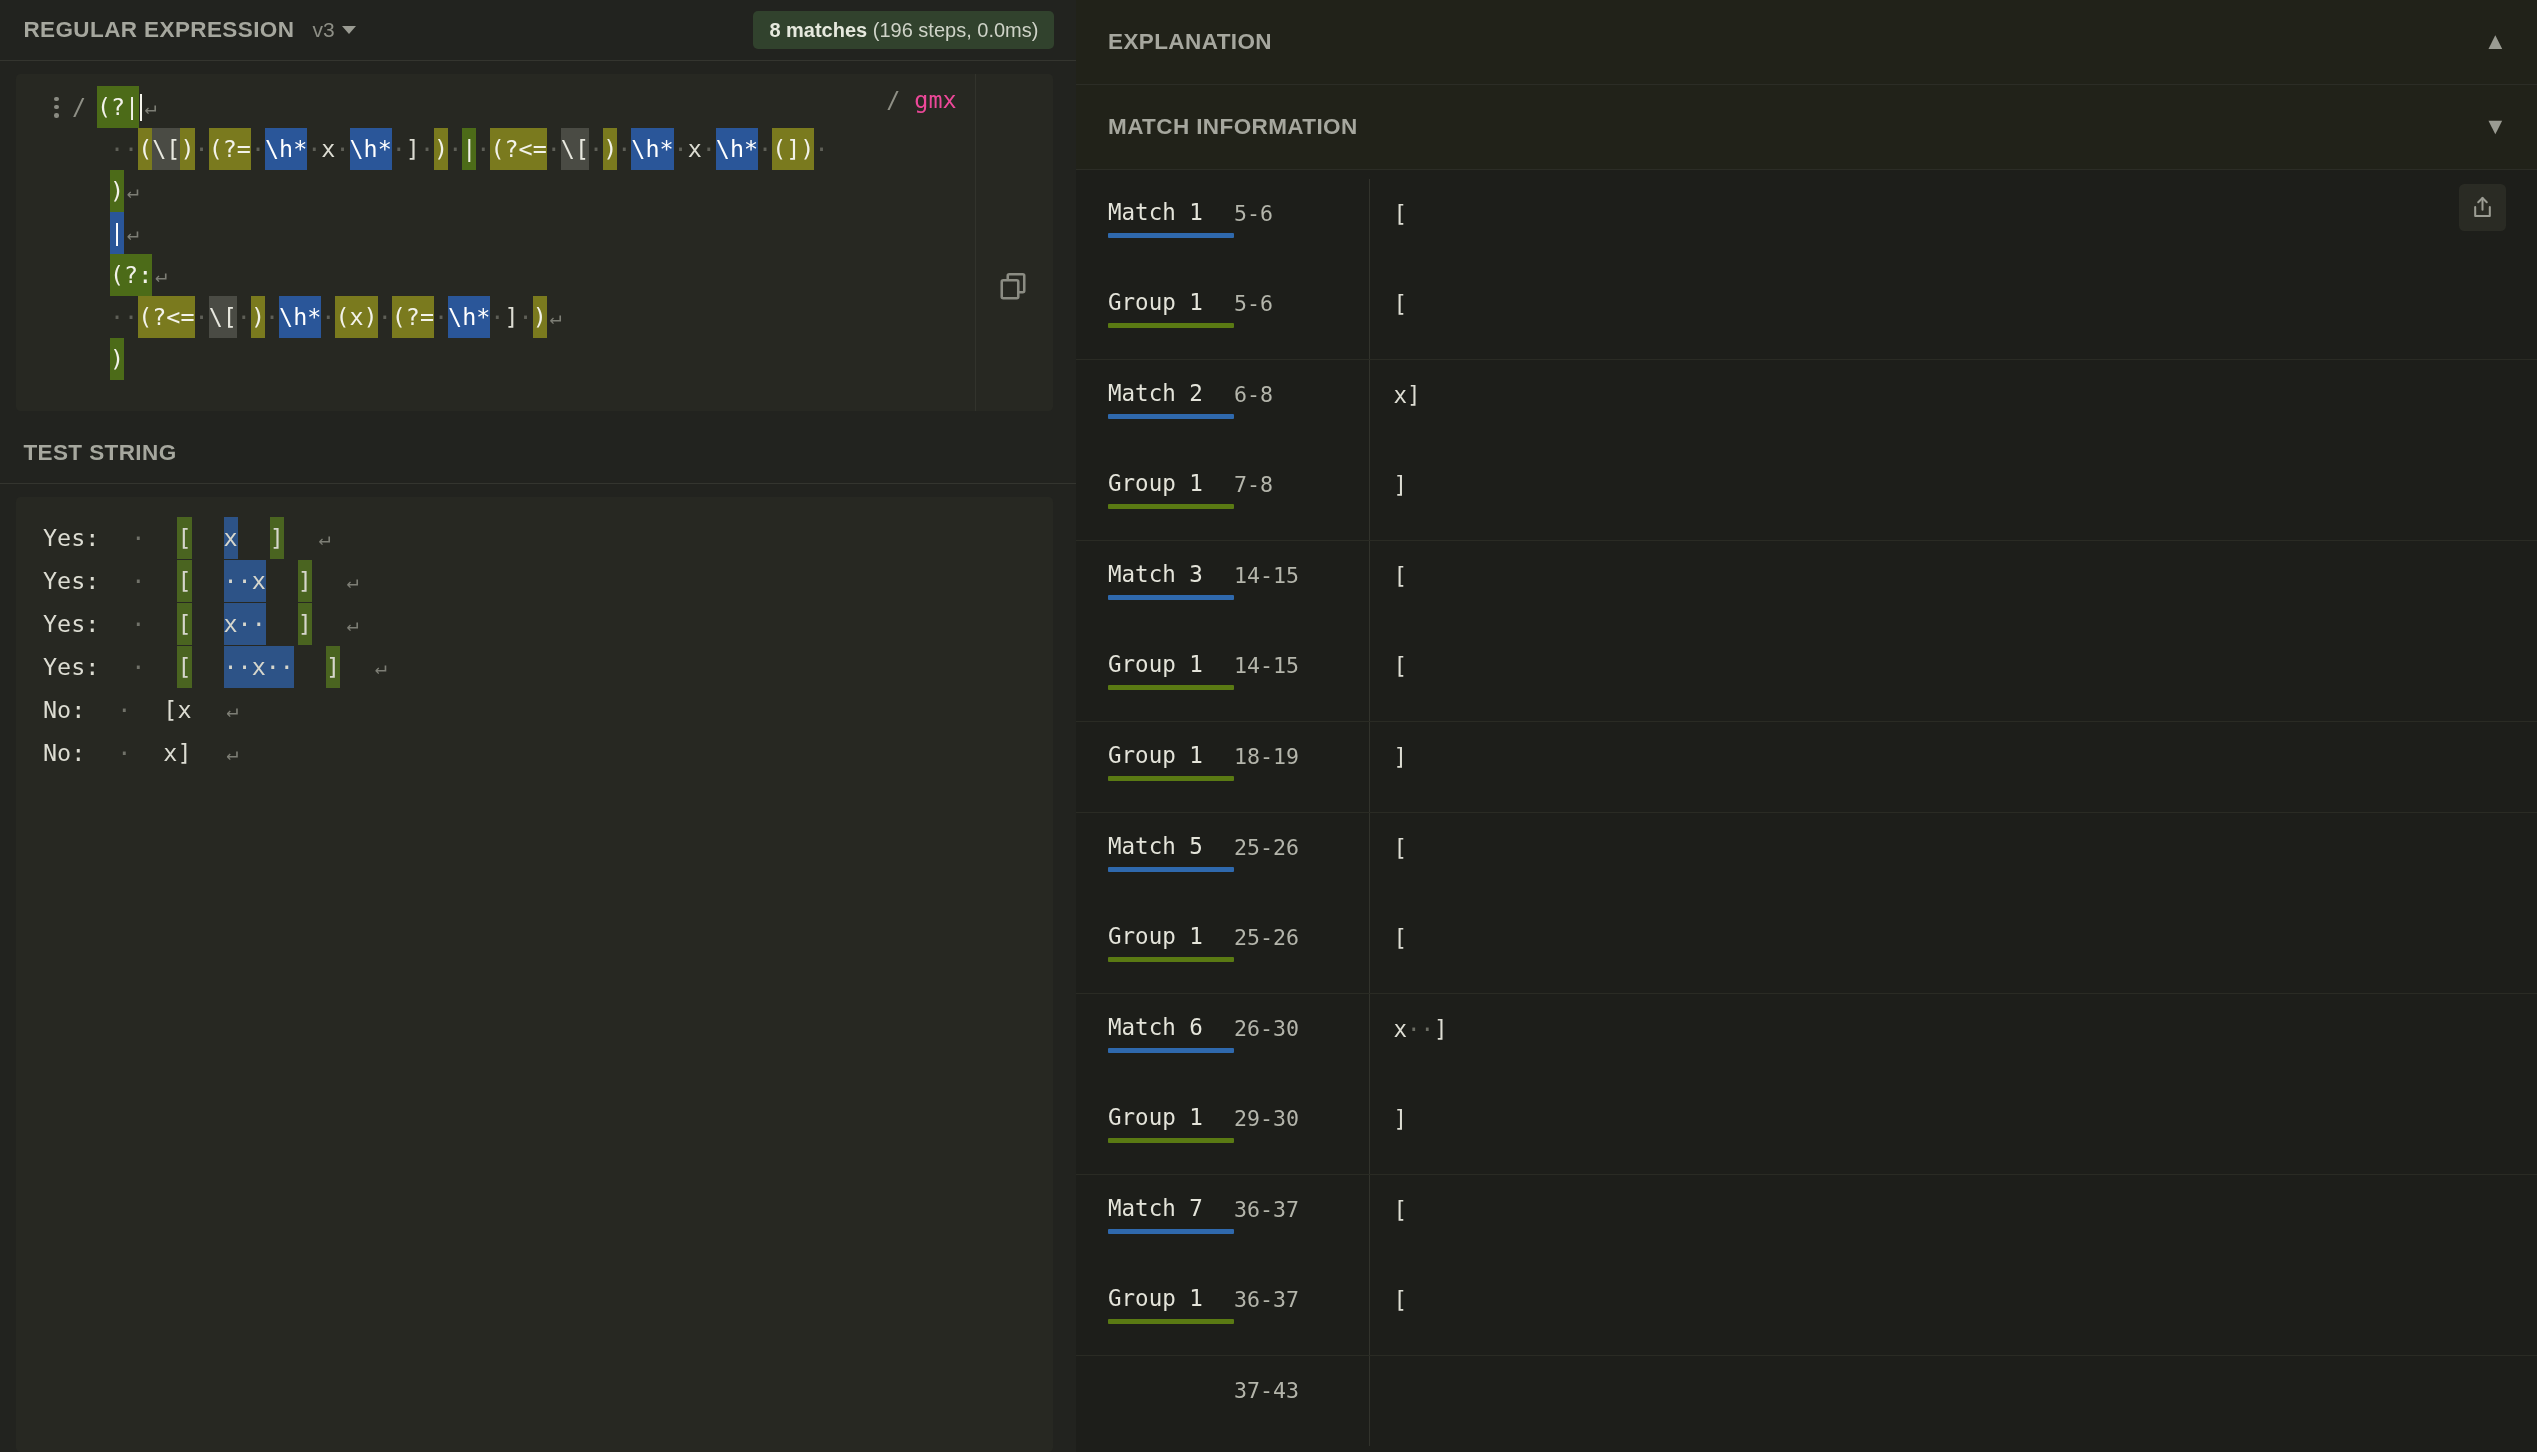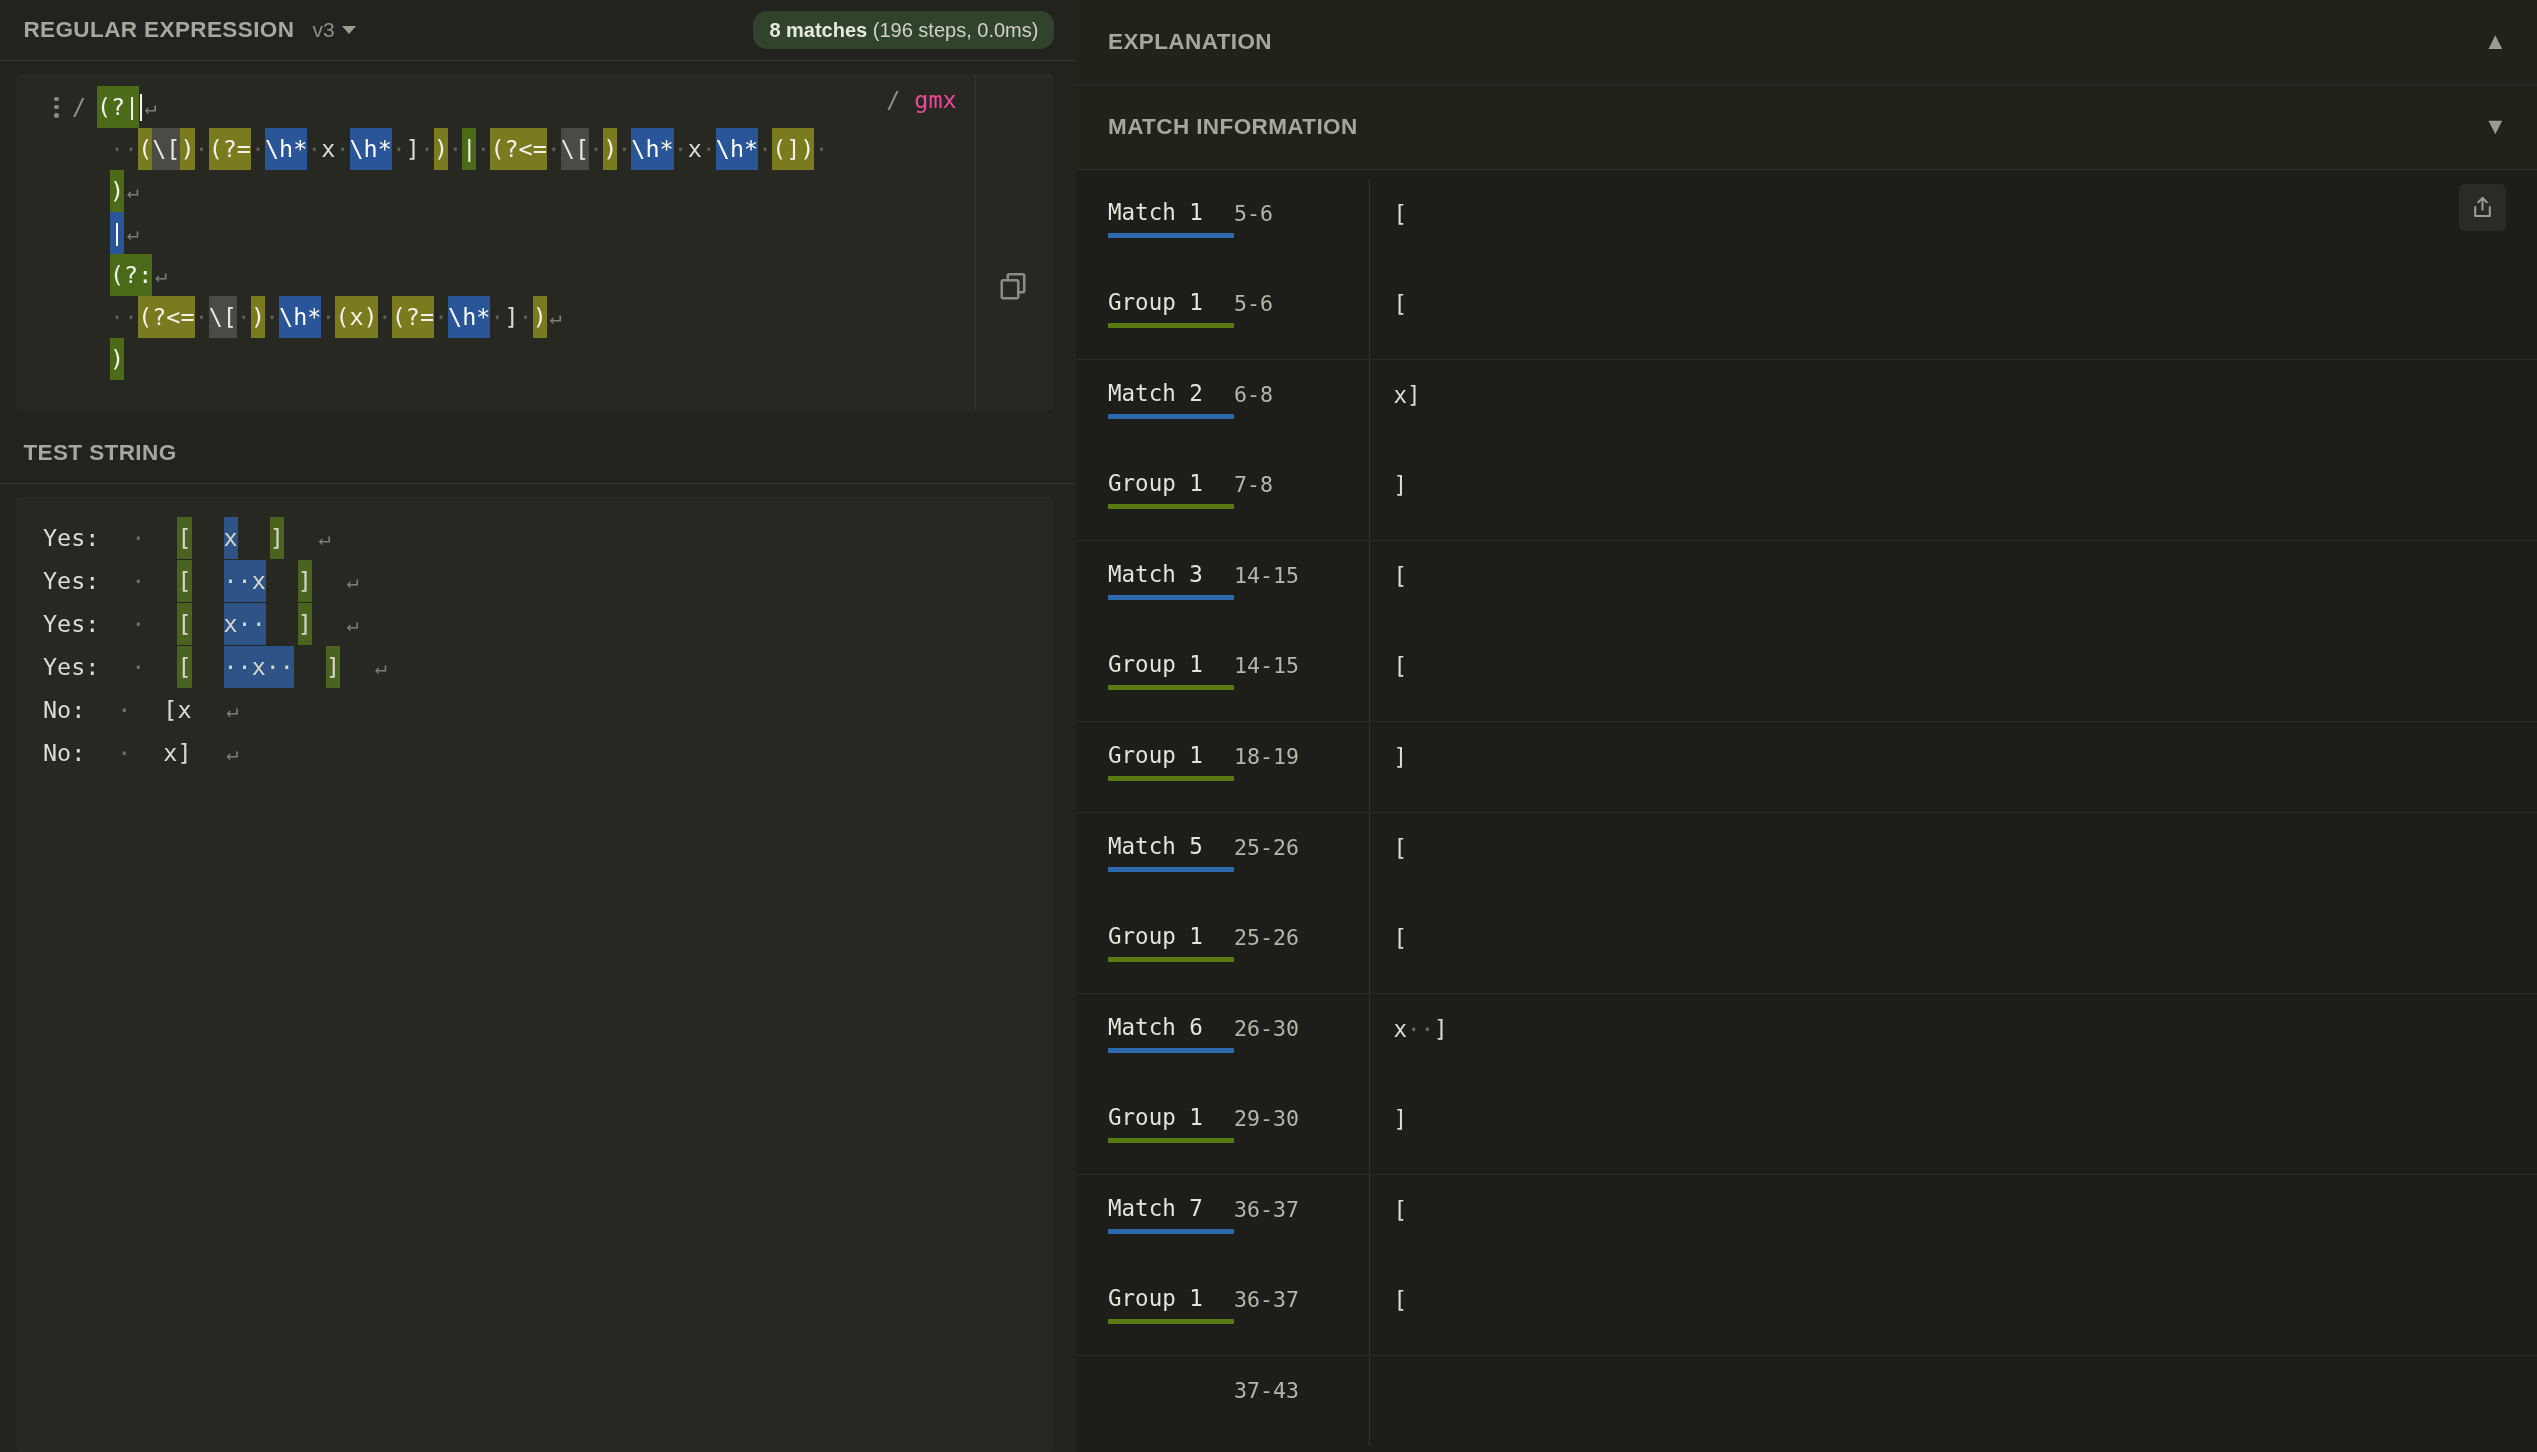--- a/index.html
+++ b/index.html
@@ -40,21 +40,21 @@
     margin-left: 18px; cursor: pointer;
   }
   .ver-txt { font-size: 21px; color: #8d8e85; }
   .chev-sm { width: 0; height: 0; border-left: 7.2px solid transparent;
              border-right: 7.2px solid transparent; border-top: 8px solid #9a9b92; }
 
   .match-badge {
     margin-left: auto;
     margin-right: 21.6px;
     background: #31422d;
-    border-radius: 14px;
+    border-radius: 5px;
     padding: 7.2px 16px;
     font-size: 20px;
     color: #cfd3c8;
     white-space: nowrap;
   }
   .match-badge b { color: #e6e9de; font-weight: bold; }
 
   
   .regex-box {
     margin: 12.6px 23.4px 0 16px;

